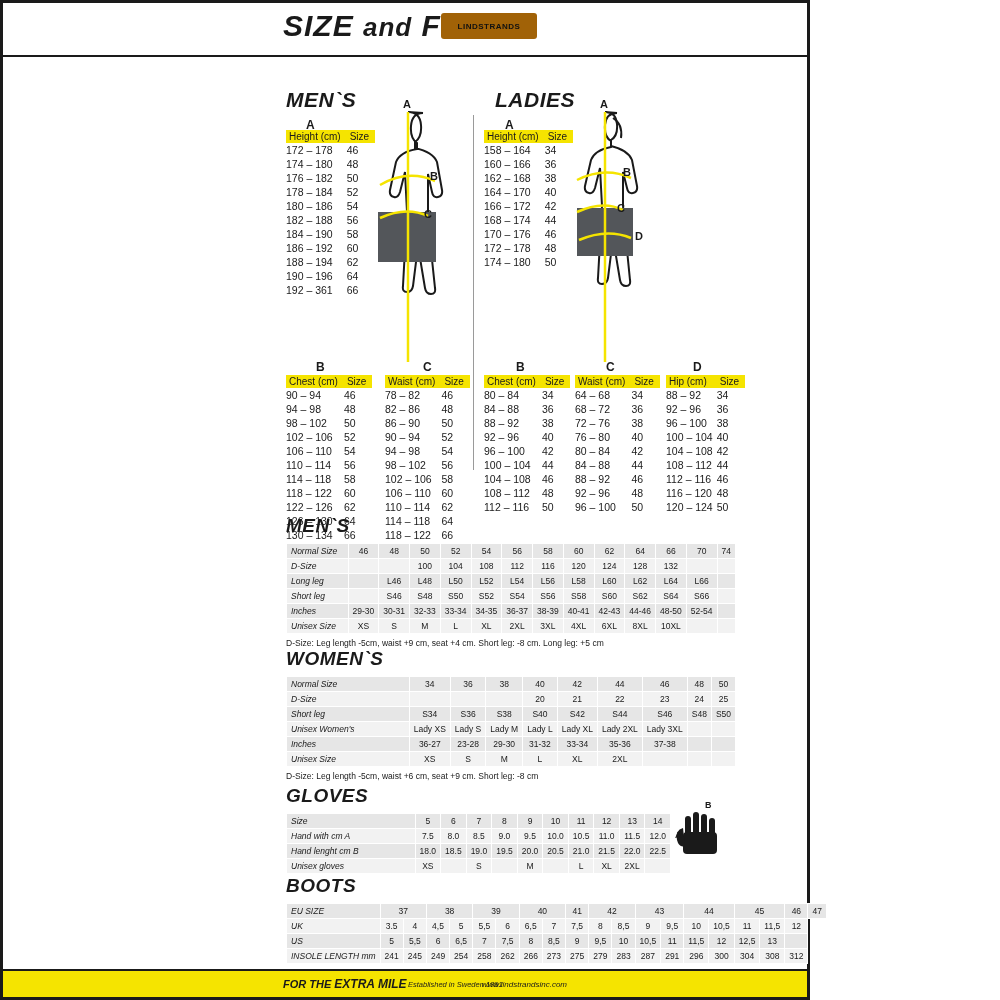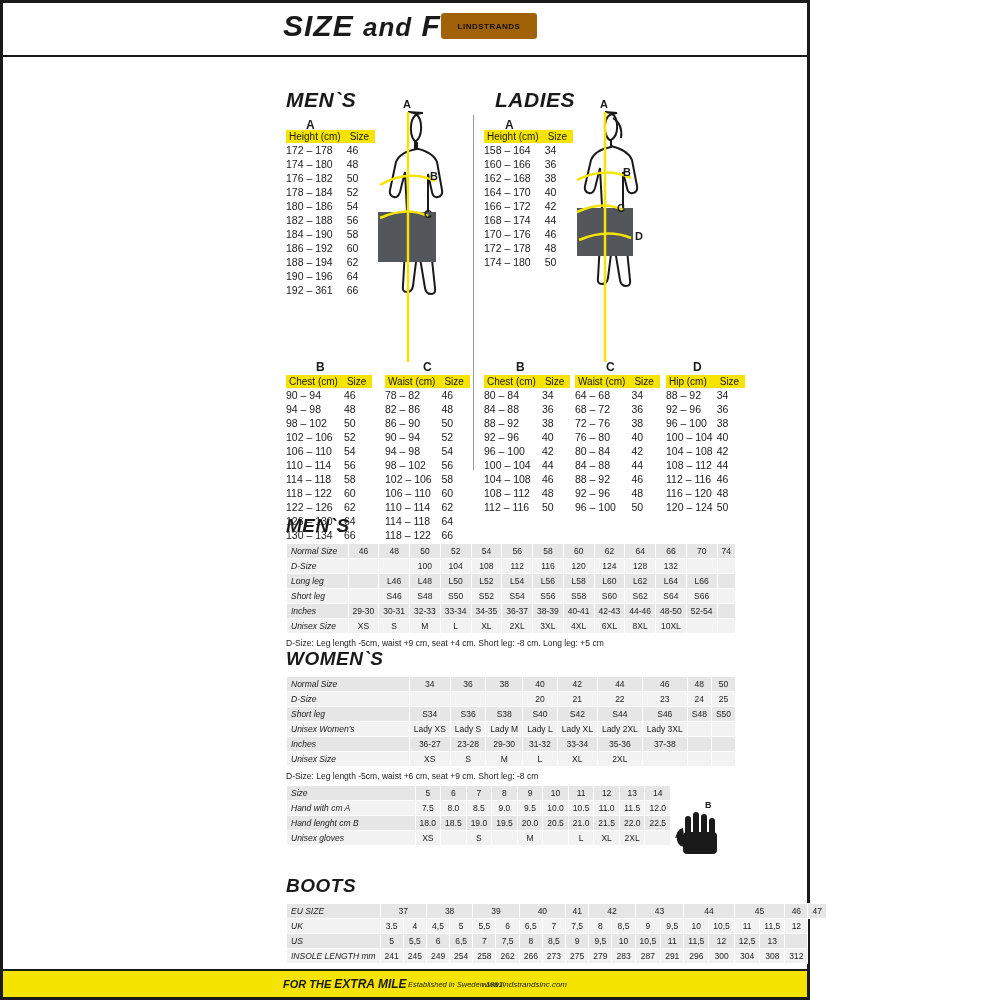--- a/index.html
+++ b/index.html
@@ -632,20 +632,21 @@
             <td class="val"></td>
             <td class="val"></td>
             <td class="val"></td>
           </tr>
     </tbody>
       </table>
     <div class="note">D-Size: Leg length -5cm, waist +6 cm, seat +9 cm. Short leg: -8 cm</div>
   </div>
 
   <div style="position:absolute;left:283px;top:782px;width:385px;">
+    <div class="sec-title">GLOVES</div>
     <table class="grid">
       <tbody>
           <tr>
             <td class="lbl">Size</td>
         <td class="val">5</td>
             <td class="val">6</td>
             <td class="val">7</td>
             <td class="val">8</td>
             <td class="val">9</td>
             <td class="val">10</td>

